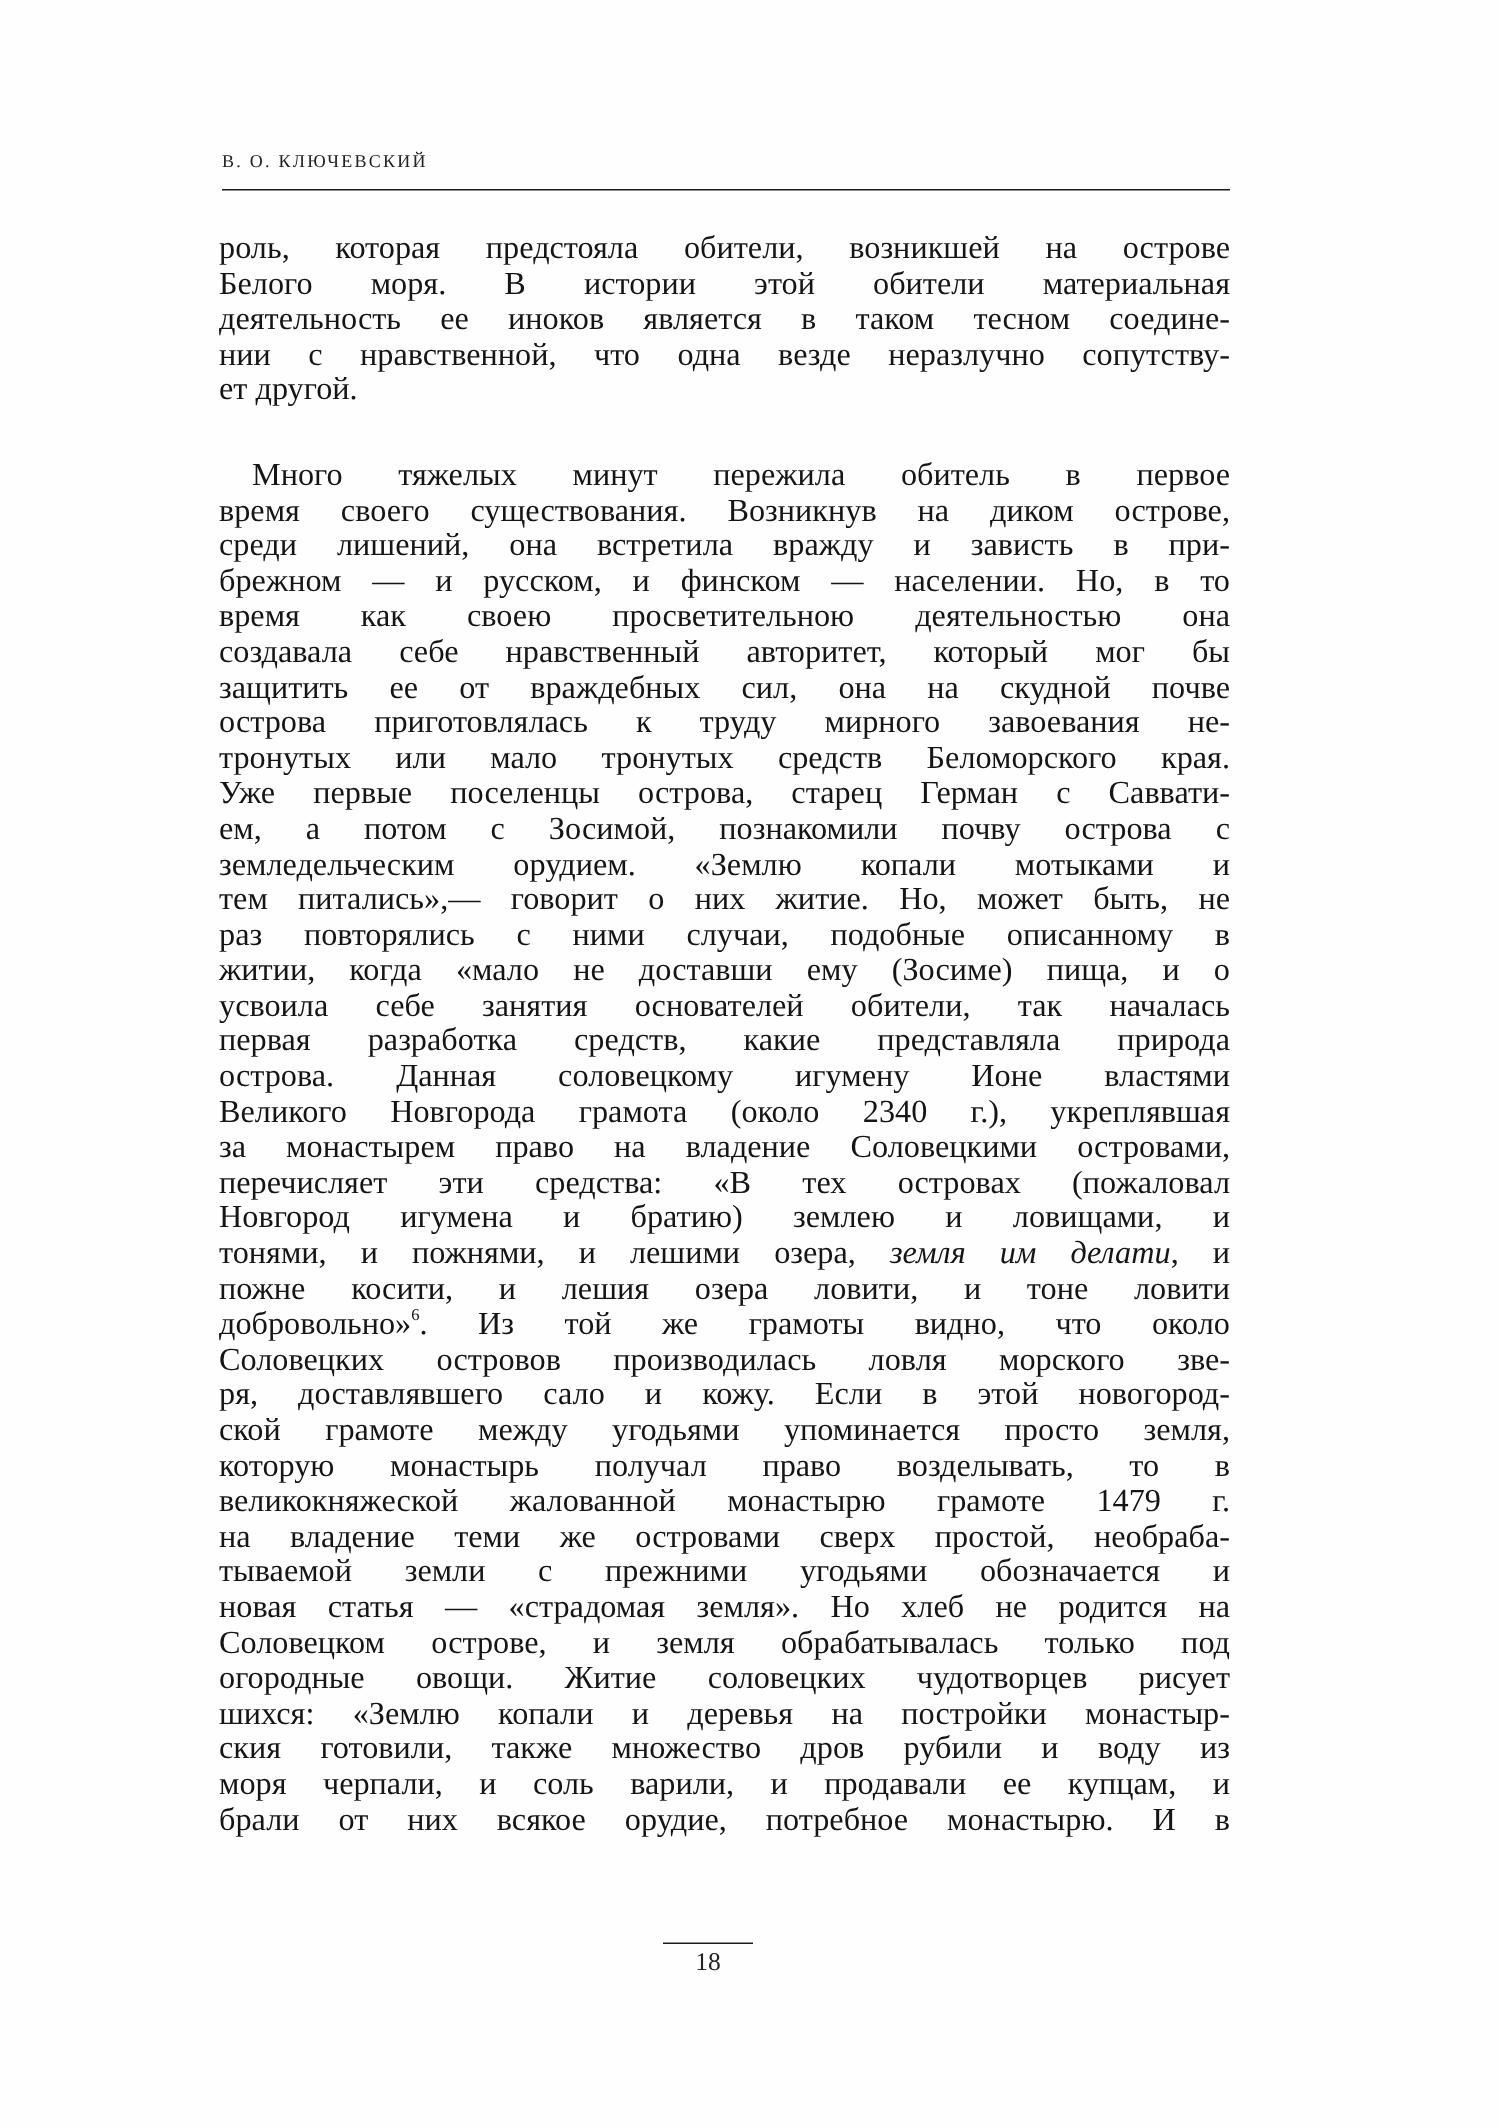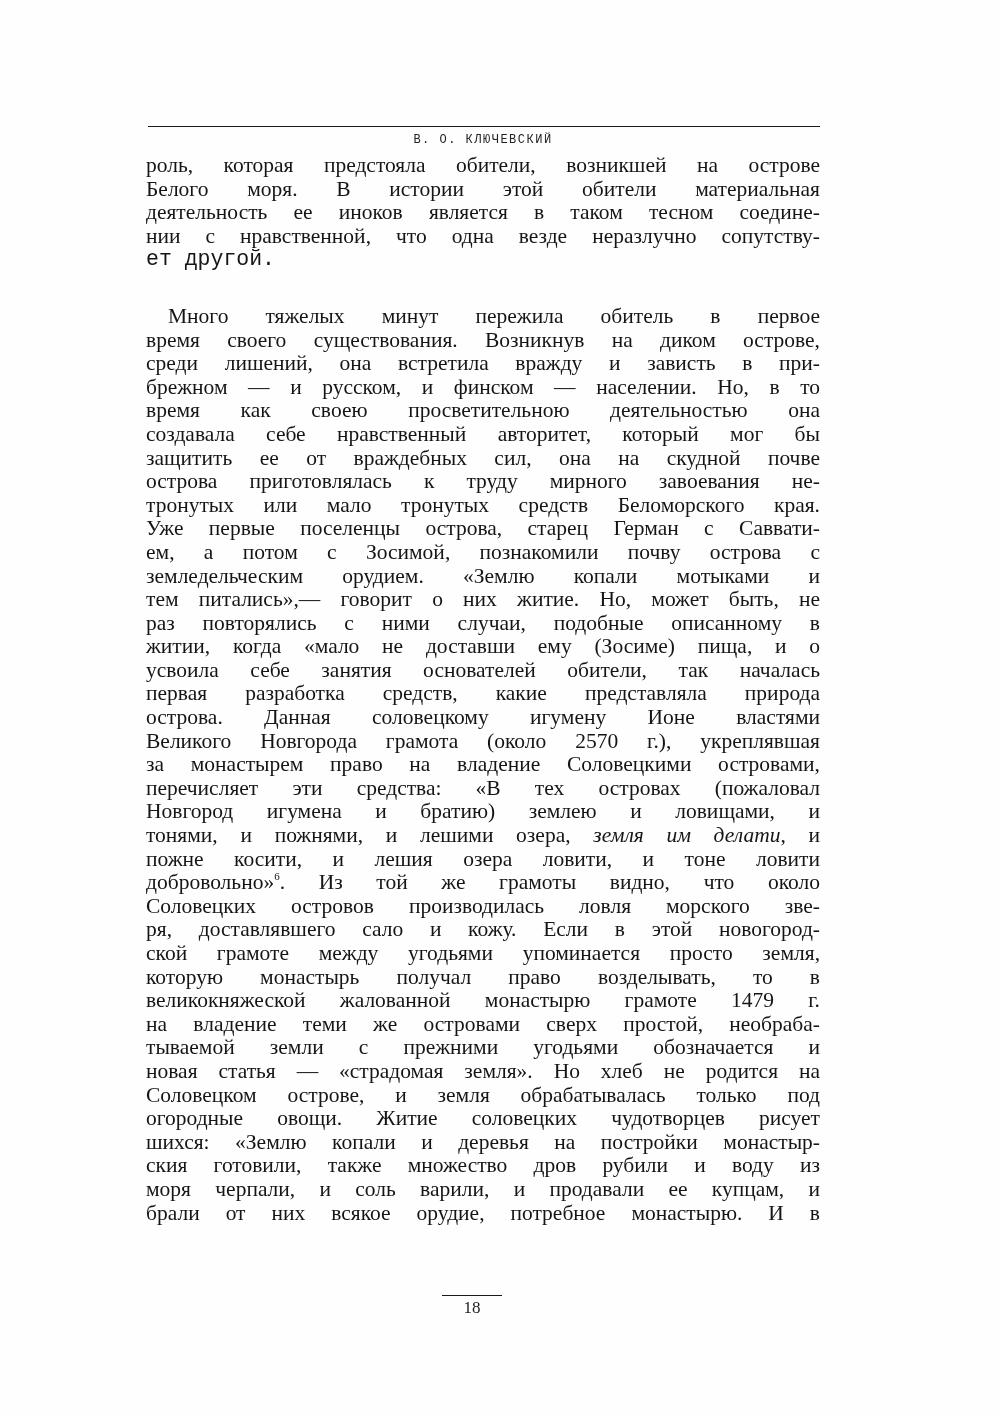--- a/index.html
+++ b/index.html
@@ -1,36 +1,36 @@
 <!DOCTYPE html>
 <html><head>
   <meta charset="utf-8">
   <style>
     html, body { margin: 0; padding: 0; background: #ffffff; }
     body { width: 1000px; height: 1418px; position: relative; overflow: hidden; }
     .page { position: absolute; left: 0; top: 0; width: 1000px; height: 1418px; background: #fefefe; }
     .running-head {
       position: absolute; left: 148px; width: 670px; top: 100px;
-      text-align: center; font-family: Liberation Mono, monospace;
-      font-size: 12px; letter-spacing: 1.5px; color: #222; margin-top: 33px;
+      text-align: left; font-family: Liberation Serif, serif;
+      font-size: 12px; letter-spacing: 1.5px; color: #222;
     }
     .rule {
       position: absolute; left: 148px; top: 126px; width: 672px; height: 0;
       border-top: 1.6px solid #1a1a1a;
     }
     .body-text {
       position: absolute; left: 146px; top: 154px; width: 674px;
       font-family: "Liberation Serif", serif; font-size: 21.5px;
       line-height: 23.6px; color: #151515;
     }
     .line {
       display: block; white-space: nowrap; text-align: justify;
       text-align-last: justify; height: 23.6px; overflow: visible;
     }
-    .line.last { text-align-last: left; font-family: Liberation Mono, monospace; }
+    .line.last { text-align-last: left; }
     .line.indent { padding-left: 22px; margin-top: 33px; }
     .italic { font-style: italic; }
     sup { font-size: 11px; vertical-align: 9px; line-height: 0; }
     .footer-rule {
       position: absolute; left: 442px; top: 1295px; width: 60px; height: 0;
       border-top: 1.4px solid #1a1a1a;
     }
     .page-number {
       position: absolute; left: 442px; width: 60px; top: 1298px; text-align: center;
       font-family: "Liberation Serif", serif; font-size: 17px; color: #222;
@@ -59,21 +59,21 @@
       <span class="line">тронутых или мало тронутых средств Беломорского края.</span>
       <span class="line">Уже первые поселенцы острова, старец Герман с Саввати-</span>
       <span class="line">ем, а потом с Зосимой, познакомили почву острова с</span>
       <span class="line">земледельческим орудием. «Землю копали мотыками и</span>
       <span class="line">тем питались»,— говорит о них житие. Но, может быть, не</span>
       <span class="line">раз повторялись с ними случаи, подобные описанному в</span>
       <span class="line">житии, когда «мало не доставши ему (Зосиме) пища, и о</span>
       <span class="line">усвоила себе занятия основателей обители, так началась</span>
       <span class="line">первая разработка средств, какие представляла природа</span>
       <span class="line">острова. Данная соловецкому игумену Ионе властями</span>
-      <span class="line">Великого Новгорода грамота (около 2570 г.), укреплявшая</span>
+      <span class="line">Великого Новгорода грамота (около 2340 г.), укреплявшая</span>
       <span class="line">за монастырем право на владение Соловецкими островами,</span>
       <span class="line">перечисляет эти средства: «В тех островах (пожаловал</span>
       <span class="line">Новгород игумена и братию) землею и ловищами, и</span>
       <span class="line">тонями, и пожнями, и лешими озера, <span class="italic">земля им делати</span>, и</span>
       <span class="line">пожне косити, и лешия озера ловити, и тоне ловити</span>
       <span class="line">добровольно»<sup>6</sup>. Из той же грамоты видно, что около</span>
       <span class="line">Соловецких островов производилась ловля морского зве-</span>
       <span class="line">ря, доставлявшего сало и кожу. Если в этой новогород-</span>
       <span class="line">ской грамоте между угодьями упоминается просто земля,</span>
       <span class="line">которую монастырь получал право возделывать, то в</span>

